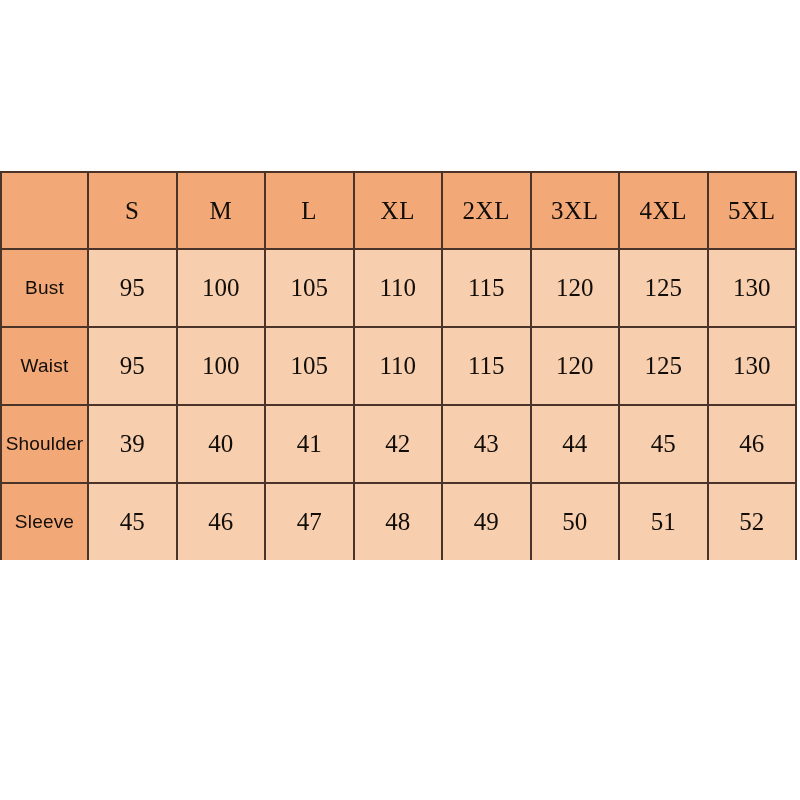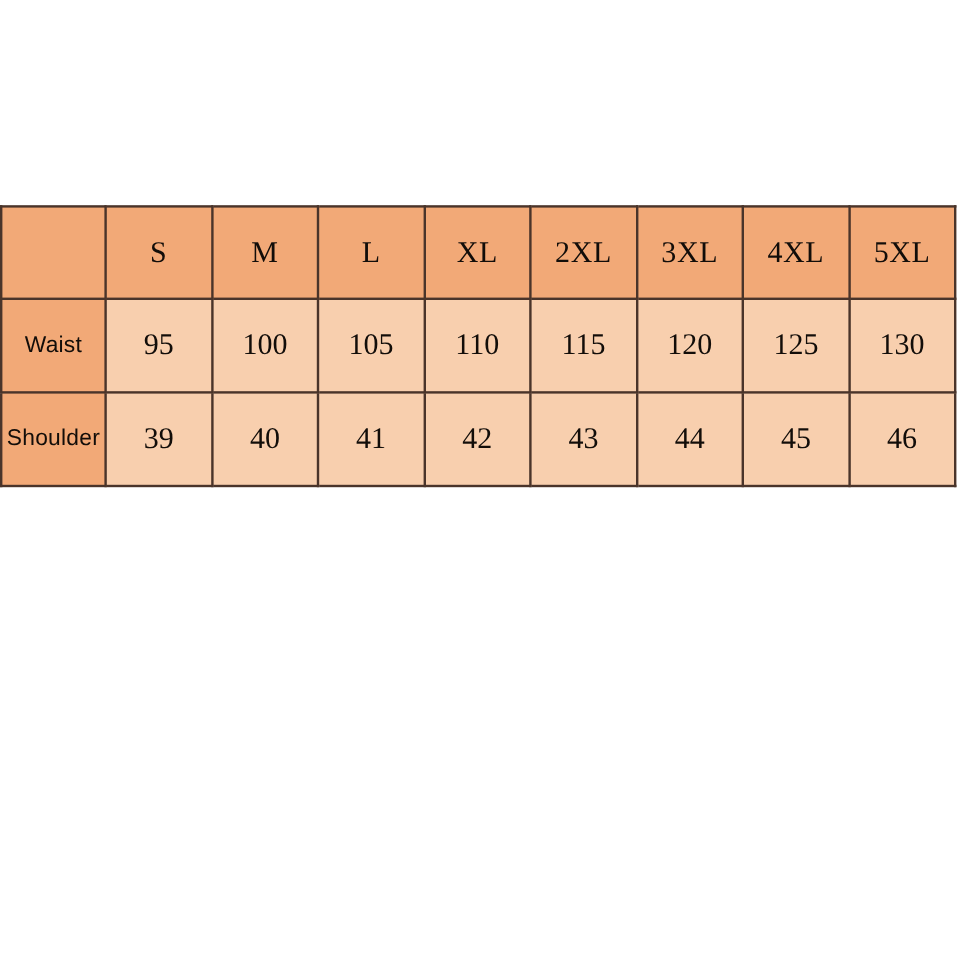--- a/index.html
+++ b/index.html
@@ -119,20 +119,31 @@
           <th>L</th>
           <th>XL</th>
           <th>2XL</th>
           <th>3XL</th>
           <th>4XL</th>
           <th>5XL</th>
         </tr>
       </thead>
       <tbody>
 
+        <tr class="data-row">
+          <td class="row-label">Bust</td>
+          <td class="data-cell">95</td>
+          <td class="data-cell">100</td>
+          <td class="data-cell">105</td>
+          <td class="data-cell">110</td>
+          <td class="data-cell">115</td>
+          <td class="data-cell">120</td>
+          <td class="data-cell">125</td>
+          <td class="data-cell">130</td>
+        </tr>
 
         <tr class="data-row">
           <td class="row-label">Waist</td>
           <td class="data-cell">95</td>
           <td class="data-cell">100</td>
           <td class="data-cell">105</td>
           <td class="data-cell">110</td>
           <td class="data-cell">115</td>
           <td class="data-cell">120</td>
           <td class="data-cell">125</td>
@@ -145,17 +156,28 @@
           <td class="data-cell">40</td>
           <td class="data-cell">41</td>
           <td class="data-cell">42</td>
           <td class="data-cell">43</td>
           <td class="data-cell">44</td>
           <td class="data-cell">45</td>
           <td class="data-cell">46</td>
         </tr>
 
 
+        <tr class="data-row last-row">
+          <td class="row-label">Sleeve</td>
+          <td class="data-cell">45</td>
+          <td class="data-cell">46</td>
+          <td class="data-cell">47</td>
+          <td class="data-cell">48</td>
+          <td class="data-cell">49</td>
+          <td class="data-cell">50</td>
+          <td class="data-cell">51</td>
+          <td class="data-cell">52</td>
+        </tr>
 
       </tbody>
     </table>
   </div>
 </div>
 
 </body></html>

